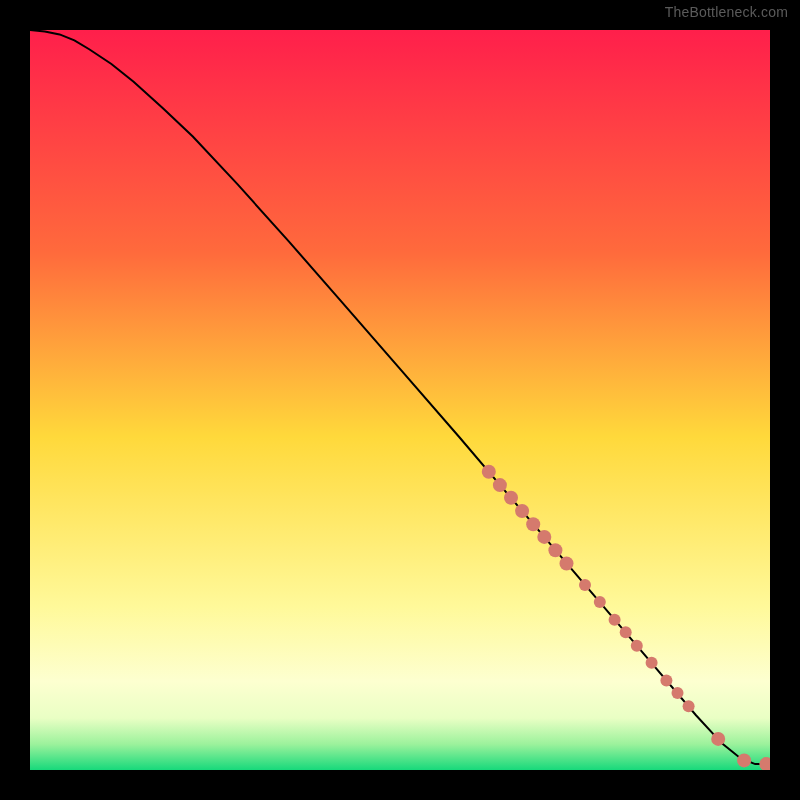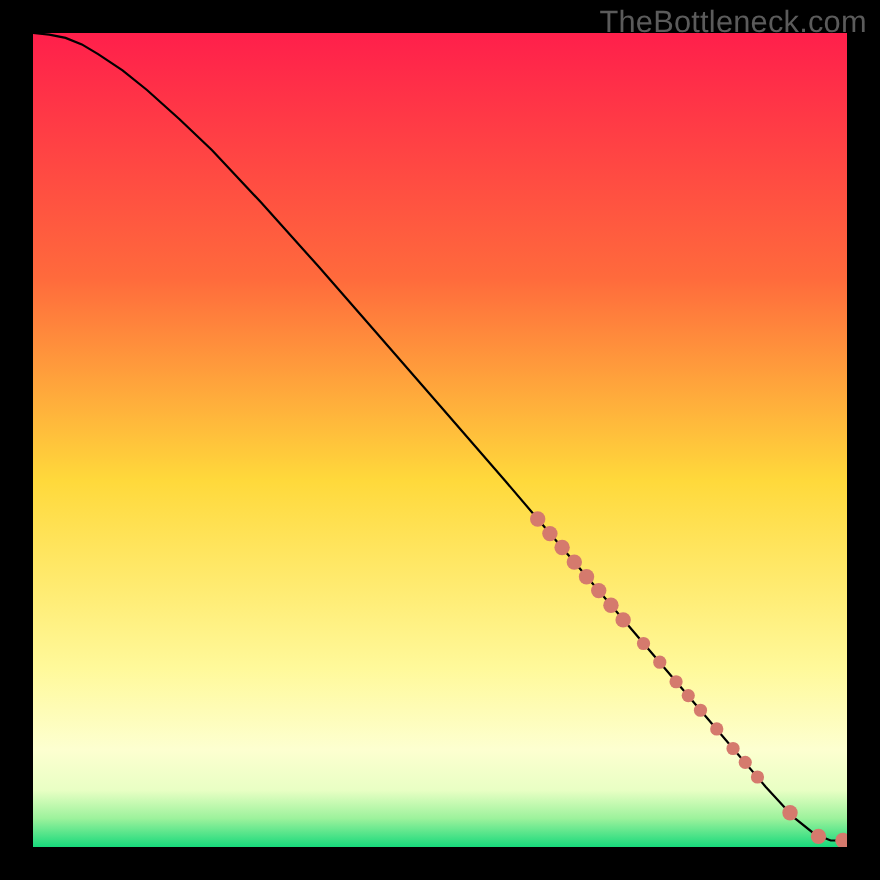--- a/index.html
+++ b/index.html
@@ -8,21 +8,21 @@
     position: relative;
     width: 800px;
     height: 800px;
     background: #000;
   }
   .watermark {
     position: absolute;
     top: 4px;
     right: 12px;
     font-family: Arial, Helvetica, sans-serif;
-    font-size: 28px;
+    font-size: 14px;
     color: #5b5b5b;
     letter-spacing: 0.2px;
     user-select: none;
   }
   .plot-area {
     position: absolute;
     left: 30px;
     top: 30px;
     width: 740px;
     height: 740px;

